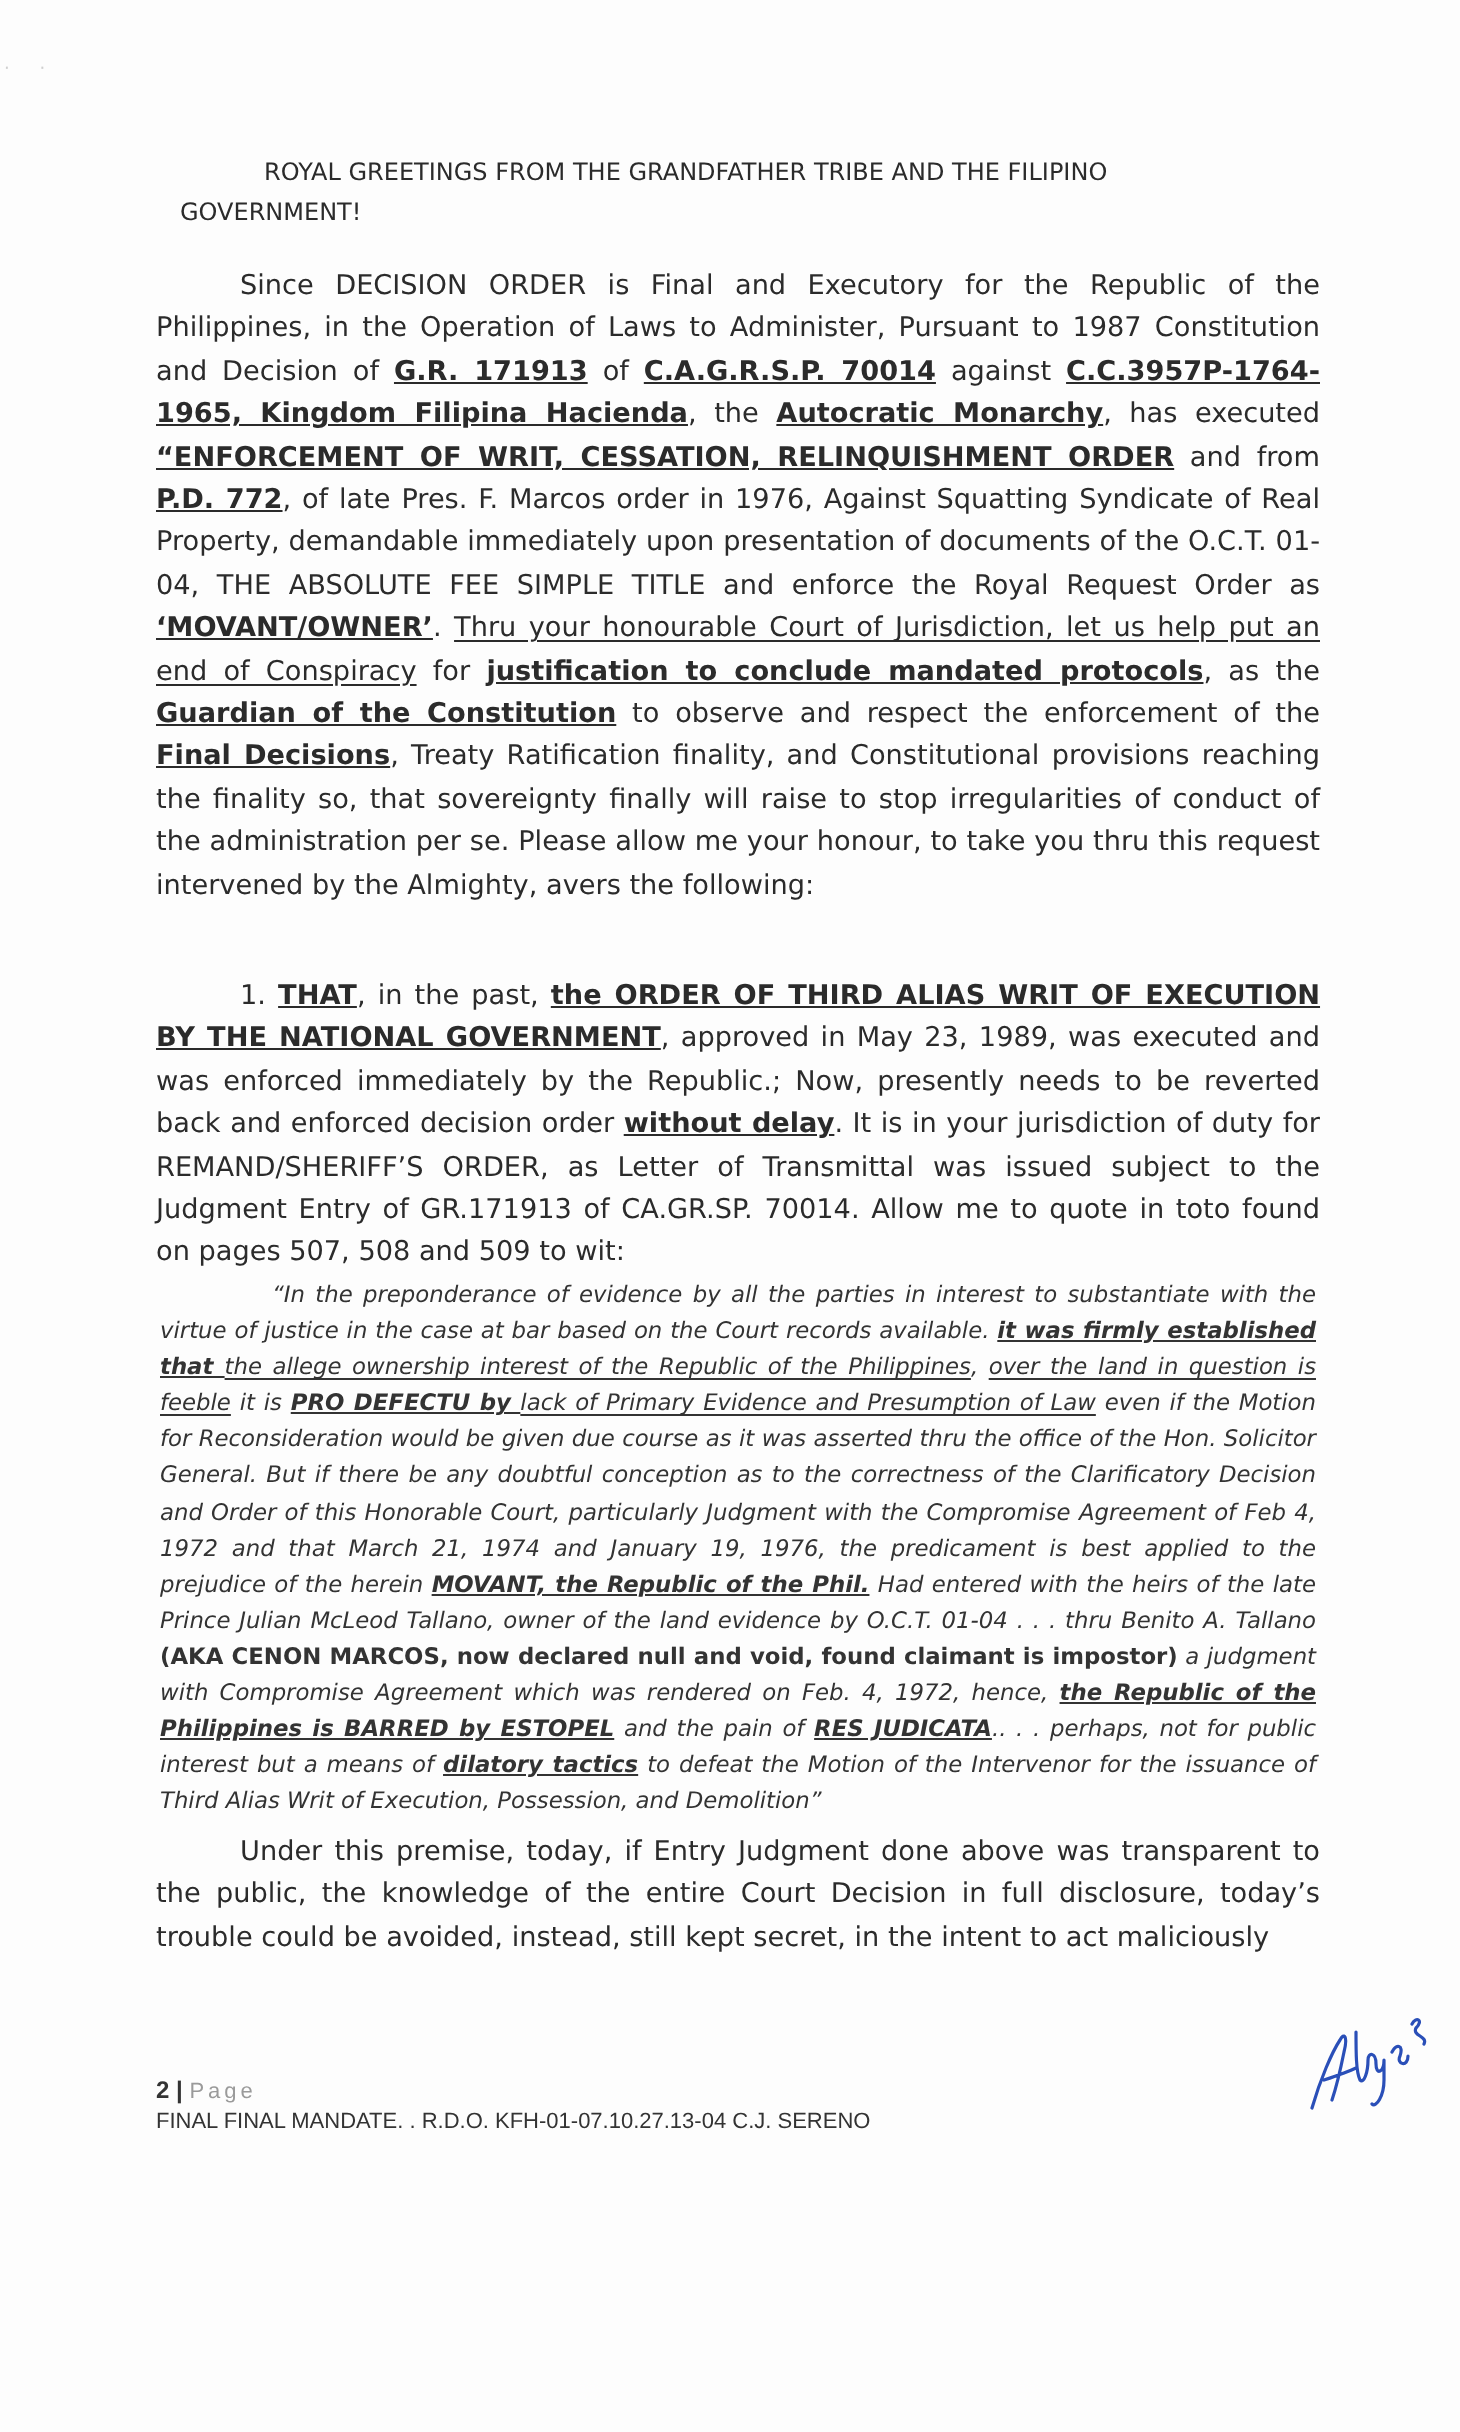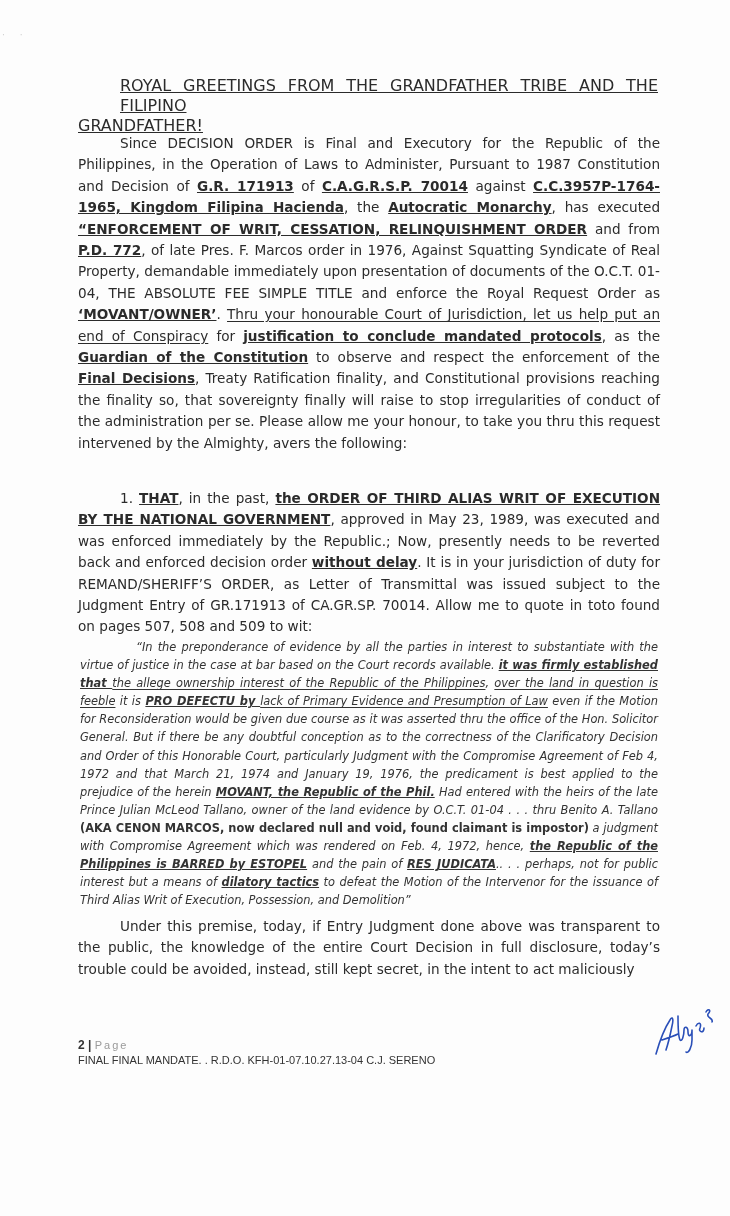--- a/index.html
+++ b/index.html
@@ -1,20 +1,20 @@
 <!DOCTYPE html>
 <html><head>
 <meta charset="utf-8">
 <style>
   html, body { margin: 0; padding: 0; background: #ffffff; }
   body { width: 730px; height: 1216px; position: relative; overflow: hidden;
          font-family: "DejaVu Sans", sans-serif; color: #2b2b2b; }
   .page { position: absolute; left: 0; top: 0; width: 730px; height: 1216px; background: #fdfdfd; }
   .scanmark { position: absolute; left: 2px; top: 30px; width: 40px; height: 14px; color: #cfcfcf; font-size: 9px; letter-spacing: 6px; }
-  .heading { position: absolute; left: 78px; top: 76px; width: 580px; font-size: 16px; line-height: 20px; text-align: justify; text-decoration: underline; }
+  .heading { position: absolute; left: 90px; top: 76px; width: 580px; font-size: 12px; line-height: 20px; text-align: justify; }
   .heading .first { padding-left: 42px; }
   .para { position: absolute; left: 78px; width: 582px; font-size: 13.6px; line-height: 21.4px; text-align: justify; }
   .p1 { top: 133px; }
   .p2 { top: 488px; }
   .p3 { top: 916px; }
   .indent { display: inline-block; width: 42px; }
   .quote { position: absolute; left: 80px; top: 638px; width: 578px; font-size: 11.4px; line-height: 18.1px;
            font-style: italic; text-align: justify; color: #333; }
   .quote .indent { width: 56px; }
   b, .b { font-weight: bold; text-decoration: underline; }
@@ -27,21 +27,21 @@
 </style>
 </head>
 <body>
 
 <div class="page">
 
   <div class="scanmark">· ·</div>
 
   <div class="heading">
     <div class="first">ROYAL GREETINGS FROM THE GRANDFATHER TRIBE AND THE FILIPINO</div>
-    <div>GRANDFATHER!</div>
+    <div>GOVERNMENT!</div>
   </div>
 
   <div class="para p1"><span class="indent"></span><span>Since DECISION ORDER  is Final and Executory for the Republic of the Philippines, in the Operation of Laws to Administer, Pursuant to  1987 Constitution and Decision of  </span><b>G.R. 171913</b><span> of </span><b>C.A.G.R.S.P. 70014</b><span> against </span><b>C.C.3957P-1764-1965, Kingdom Filipina Hacienda</b><span>, the </span><b>Autocratic Monarchy</b><span>, has executed </span><b>“ENFORCEMENT OF WRIT, CESSATION, RELINQUISHMENT ORDER</b><span> and from </span><b>P.D. 772</b><span>, of late Pres. F. Marcos order in 1976, Against Squatting Syndicate of Real Property, demandable immediately upon  presentation of documents of the O.C.T. 01-04, THE ABSOLUTE FEE SIMPLE TITLE and enforce the Royal Request Order as </span><b>‘MOVANT/OWNER’</b><span>.  </span><u>Thru your honourable Court of Jurisdiction, let us help  put an end of  Conspiracy</u><span>  for  </span><b>justification to conclude mandated protocols</b><span>, as the </span><b>Guardian of the Constitution</b><span> to observe and respect the enforcement of  the </span><b>Final Decisions</b><span>, Treaty Ratification finality, and Constitutional provisions reaching the finality so, that sovereignty finally will raise to stop irregularities of conduct of the administration per se. Please allow me your honour, to take  you thru  this request intervened by the Almighty,  avers the following:</span></div>
 
   <div class="para p2"><span class="indent"></span><span>1.  </span><b>THAT</b><span>, in the past, </span><b>the ORDER OF THIRD ALIAS WRIT OF EXECUTION BY THE NATIONAL GOVERNMENT</b><span>, approved in May 23, 1989, was executed and was enforced immediately by the Republic.;  Now, presently needs to be reverted back and enforced decision order </span><b>without delay</b><span>.  It is in your jurisdiction of duty for REMAND/SHERIFF’S ORDER, as  Letter of Transmittal was issued subject to the Judgment Entry of GR.171913 of CA.GR.SP. 70014.  Allow me to quote in toto found on pages 507, 508 and 509 to wit:</span></div>
 
   <div class="quote"><span class="indent"></span><span>“In the preponderance of evidence by all the parties in interest to substantiate with the virtue of justice in the case at bar based on the Court records available. </span><b>it was firmly established that </b><u>the allege ownership interest of the Republic of the Philippines</u><span>, </span><u>over the land in question is feeble</u><span> it is </span><b>PRO DEFECTU by </b><u>lack of Primary Evidence and Presumption of Law</u><span> even if the Motion for Reconsideration would be given due course as it was asserted thru the office of the Hon. Solicitor General.  But if there be any doubtful conception as to the correctness of the Clarificatory Decision and Order of this Honorable Court, particularly Judgment with the Compromise Agreement of Feb 4, 1972 and that March 21, 1974 and January 19, 1976, the predicament is best applied to the prejudice of the herein </span><b>MOVANT, the Republic of the Phil.</b><span> Had entered with the heirs of the late Prince Julian McLeod Tallano, owner of the land evidence by O.C.T. 01-04 . . . thru Benito A. Tallano </span><span class="bn">(AKA CENON MARCOS, now declared null and void, found claimant is impostor)</span><span> a judgment with Compromise Agreement which was rendered on Feb. 4, 1972, hence, </span><b>the Republic of the Philippines is BARRED by ESTOPEL</b><span>  and the pain of </span><b>RES JUDICATA</b><span>.. . .  perhaps, not for public interest but a means of </span><b>dilatory tactics</b><span> to defeat the Motion of the Intervenor for the issuance of Third Alias Writ of Execution, Possession, and Demolition”</span></div>
 
   <div class="para p3"><span class="indent"></span><span>Under this premise, today, if Entry Judgment done above was transparent to the public, the knowledge of the entire Court Decision in full disclosure,  today’s trouble could be avoided, instead, still kept secret, in the intent to act maliciously</span></div>
 

